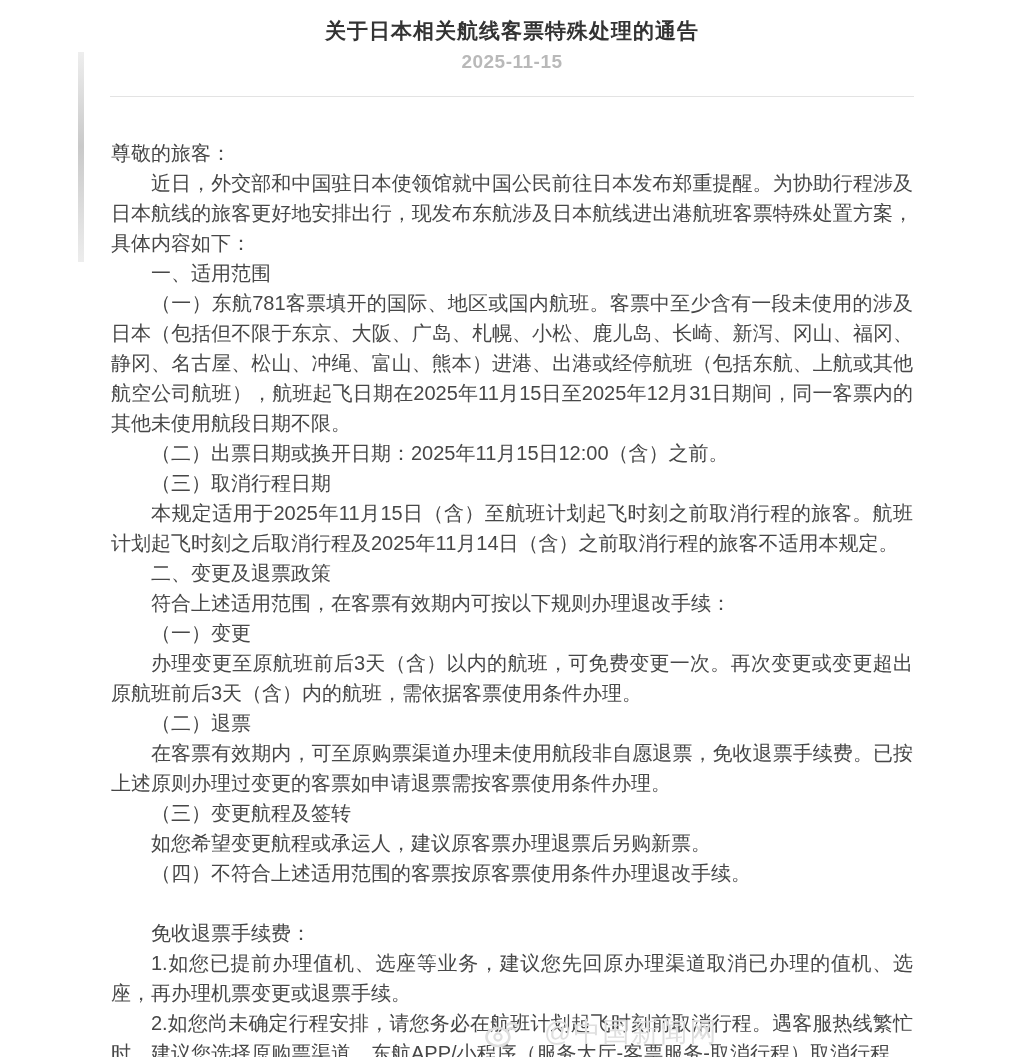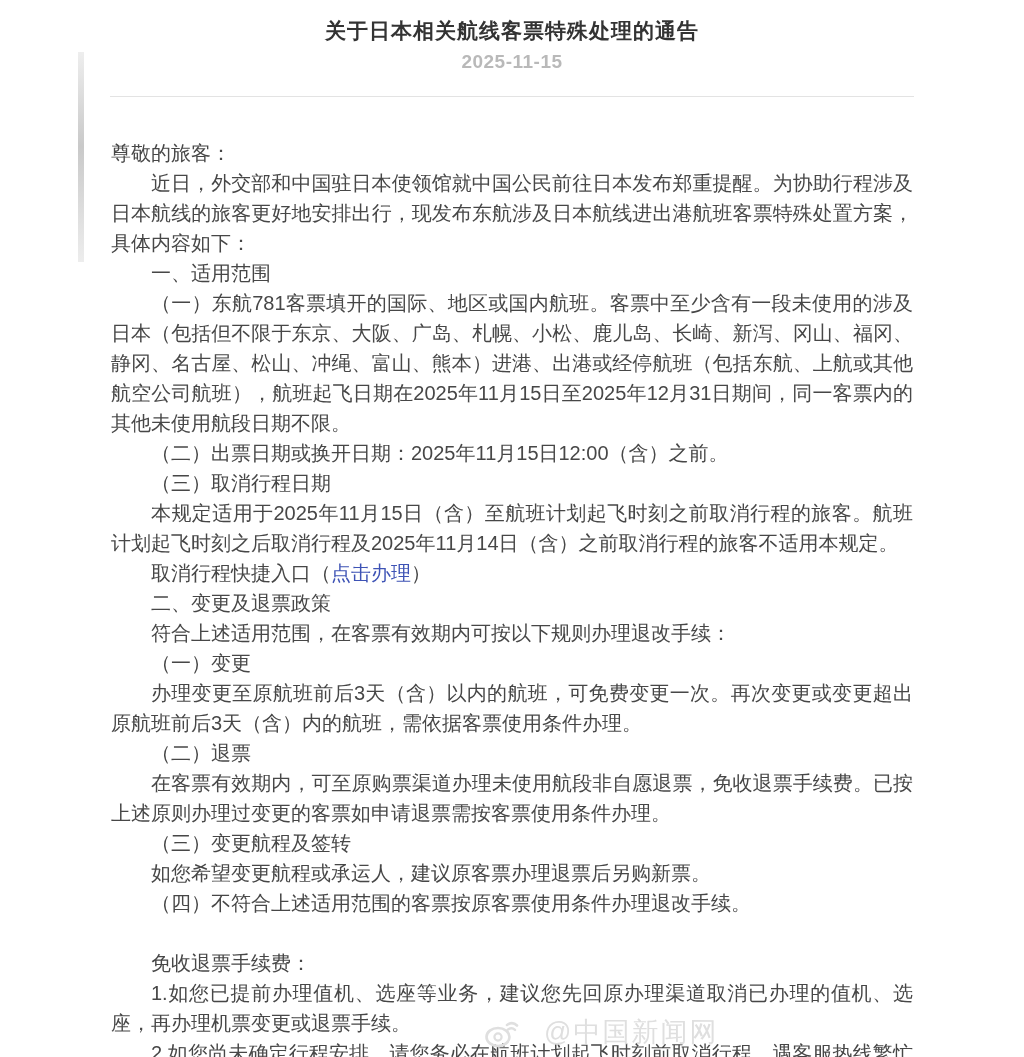--- a/index.html
+++ b/index.html
@@ -102,21 +102,20 @@
   <div class="divider"></div>
 
   <main class="content" id="content">
       <p class="para"><span>尊敬的旅客：</span></p>
       <p class="para indent"><span>近日，外交部和中国驻日本使领馆就中国公民前往日本发布郑重提醒。为协助行程涉及日本航线的旅客更好地安排出行，现发布东航涉及日本航线进出港航班客票特殊处置方案，具体内容如下：</span></p>
       <p class="para indent"><span>一、适用范围</span></p>
       <p class="para indent"><span>（一）东航781客票填开的国际、地区或国内航班。客票中至少含有一段未使用的涉及日本（包括但不限于东京、大阪、广岛、札幌、小松、鹿儿岛、长崎、新泻、冈山、福冈、静冈、名古屋、松山、冲绳、富山、熊本）进港、出港或经停航班（包括东航、上航或其他航空公司航班），航班起飞日期在2025年11月15日至2025年12月31日期间，同一客票内的其他未使用航段日期不限。</span></p>
       <p class="para indent"><span>（二）出票日期或换开日期：2025年11月15日12:00（含）之前。</span></p>
       <p class="para indent"><span>（三）取消行程日期</span></p>
       <p class="para indent"><span>本规定适用于2025年11月15日（含）至航班计划起飞时刻之前取消行程的旅客。航班计划起飞时刻之后取消行程及2025年11月14日（含）之前取消行程的旅客不适用本规定。</span></p>
-      <p class="para indent"><span>取消行程快捷入口（</span><span class="link">点击办理</span><span>）</span></p>
       <p class="para indent"><span>二、变更及退票政策</span></p>
       <p class="para indent"><span>符合上述适用范围，在客票有效期内可按以下规则办理退改手续：</span></p>
       <p class="para indent"><span>（一）变更</span></p>
       <p class="para indent"><span>办理变更至原航班前后3天（含）以内的航班，可免费变更一次。再次变更或变更超出原航班前后3天（含）内的航班，需依据客票使用条件办理。</span></p>
       <p class="para indent"><span>（二）退票</span></p>
       <p class="para indent"><span>在客票有效期内，可至原购票渠道办理未使用航段非自愿退票，免收退票手续费。已按上述原则办理过变更的客票如申请退票需按客票使用条件办理。</span></p>
       <p class="para indent"><span>（三）变更航程及签转</span></p>
       <p class="para indent"><span>如您希望变更航程或承运人，建议原客票办理退票后另购新票。</span></p>
       <p class="para indent"><span>（四）不符合上述适用范围的客票按原客票使用条件办理退改手续。</span></p>
       <div class="spacer"></div>

